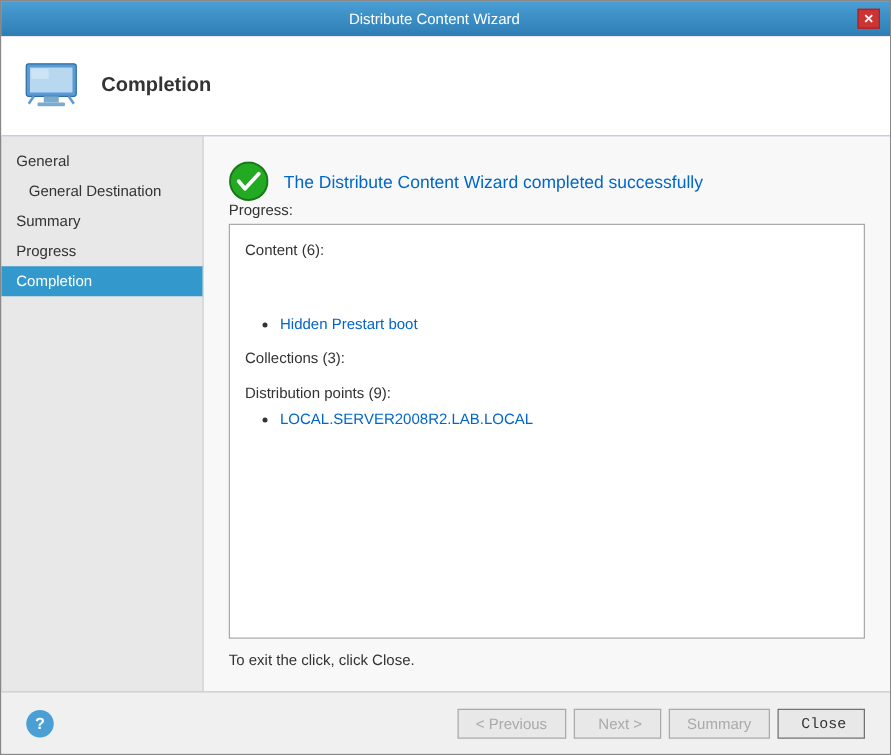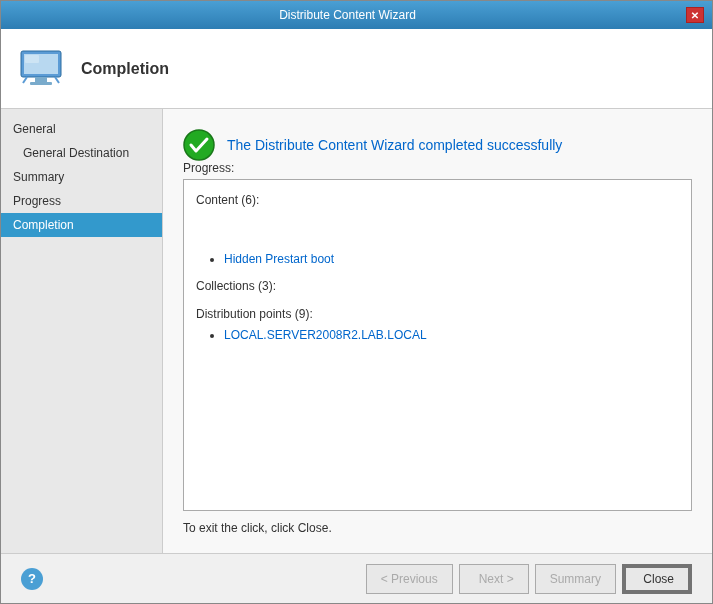--- a/index.html
+++ b/index.html
@@ -193,21 +193,22 @@
       text-align: right;
     }
 
     .footer-btn:disabled, .footer-btn.disabled {
       color: #aaa;
       cursor: default;
     }
 
     .footer-btn.primary {
       background: #e8e8e8;
-      border: 4px solid #737373;
+      border: 1px solid #737373;
+      font-family: Liberation Mono, monospace;
     }
 
     .help-btn {
       width: 22px;
       height: 22px;
       border-radius: 50%;
       background: #4a9fd4;
       color: white;
       border: none;
       font-size: 13px;

